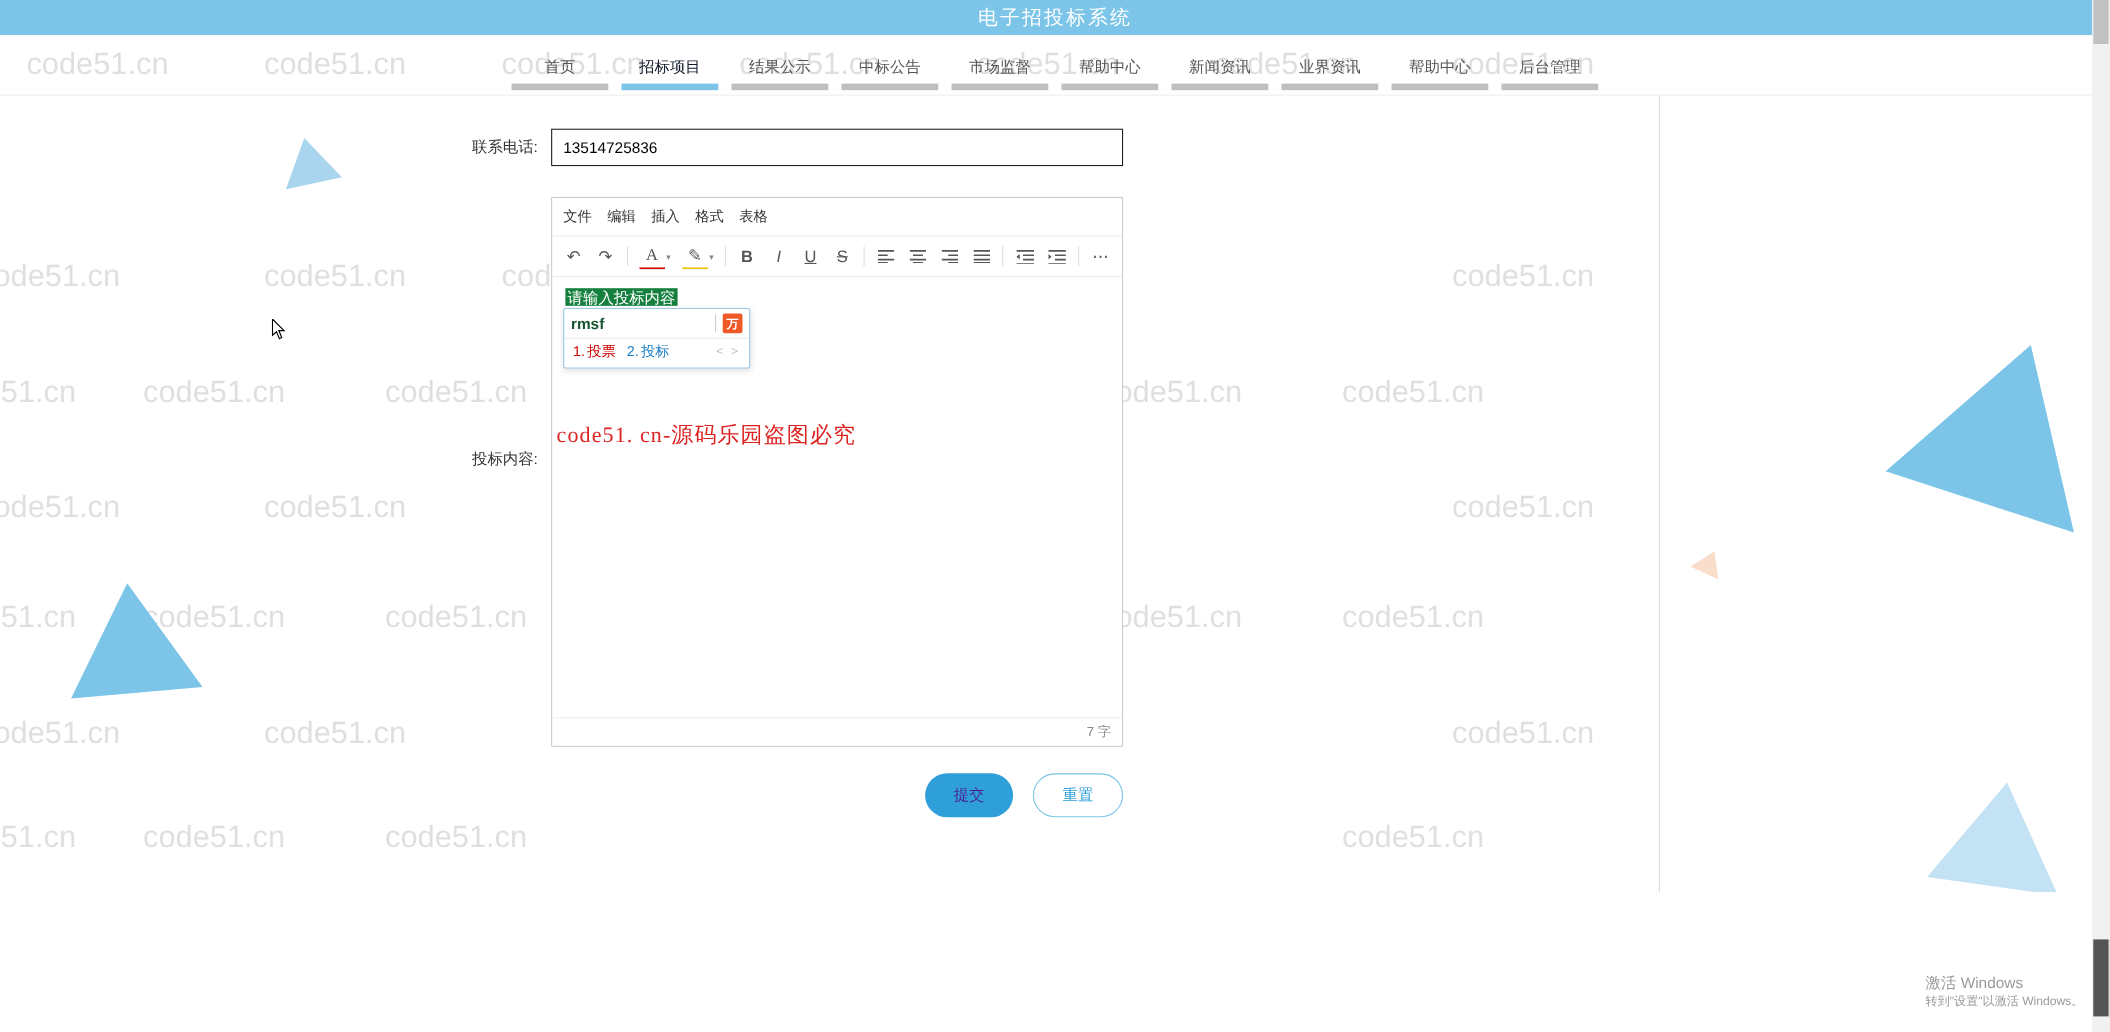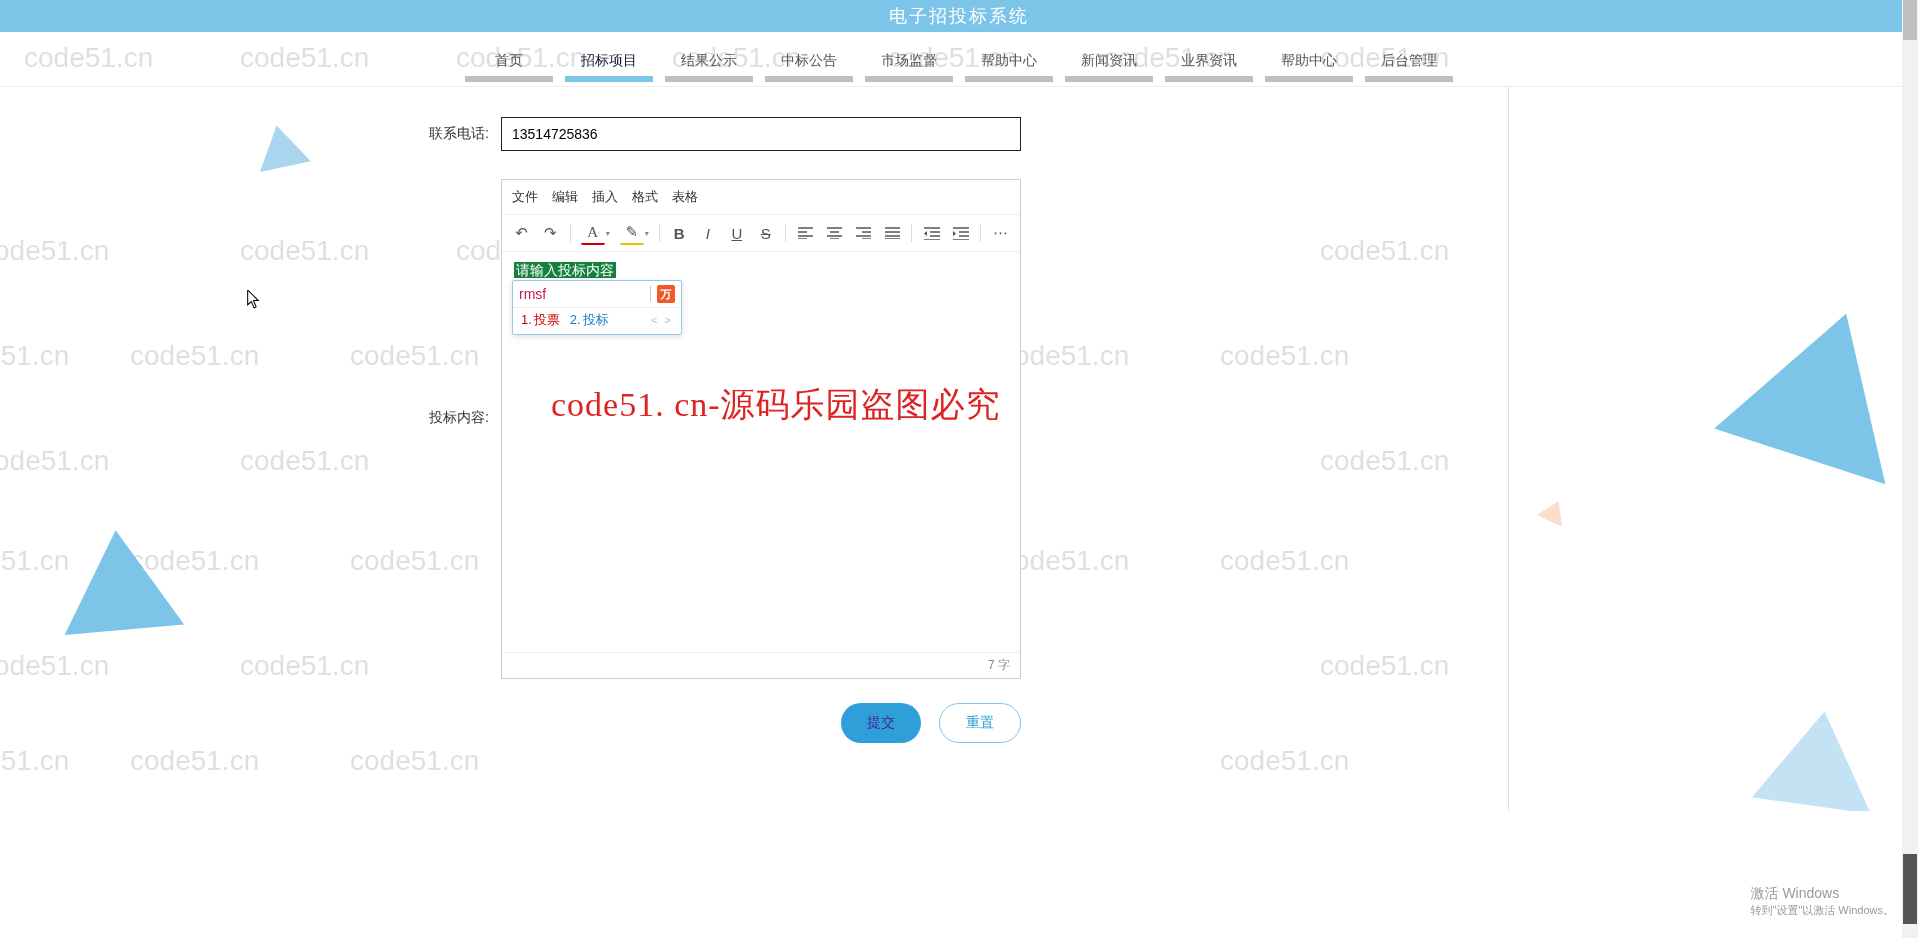--- a/index.html
+++ b/index.html
@@ -38,29 +38,29 @@
 .tb-dd .caret { font-size: 8px; color: #888; margin-left: 1px; }
 .color-bar-red { border-bottom: 2px solid #c00; }
 .color-bar-yellow { border-bottom: 2px solid #e6c200; }
 
 .editor-body { min-height: 400px; padding: 10px 12px; position: relative; font-size: 14px; color: #333; }
 .placeholder-sel { background: #15803d; color: #fff; padding: 0 2px; display: inline; }
 
 
 .ime { position: absolute; top: 28px; left: 10px; width: 170px; border: 1px solid #9cc7e6; border-radius: 2px; background: #fff; box-shadow: 0 2px 6px rgba(0,0,0,0.12); z-index: 5; }
 .ime-top { display: flex; align-items: center; padding: 4px 6px; }
-.ime-input { flex: 1; font-size: 14px; color: #be185d; font-weight: normal; border-right: 1px solid #ccc; padding-right: 0; }
+.ime-input { flex: 1; font-size: 14px; color: #14532d; font-weight: bold; border-right: 1px solid #ccc; padding-right: 0; }
 .ime-logo { width: 18px; height: 18px; background: #f05a28; border-radius: 2px; margin-left: 6px; display:flex; align-items:center; justify-content:center; color:#fff; font-size:11px; font-weight:bold; }
 .ime-cands { display: flex; align-items: center; gap: 10px; padding: 3px 8px 5px; font-size: 13px; border-top: 1px solid #eee; }
 .ime-cand .n { color: #c00; margin-right: 2px; }
 .ime-cand.sel .w { color: #c00; }
 .ime-cand .w { color: #1b7dc1; }
 .ime-arrows { margin-left: auto; color: #bbb; font-size: 11px; letter-spacing: 2px; }
 
-.overlay-text { position: absolute; top: 130px; left: 0; right: 0; text-align: left; padding-left: 4px; color: #d22; font-size: 34px; font-family: "SimSun","宋体",serif; letter-spacing: 1px; margin-left: 45px; }
+.overlay-text { position: absolute; top: 130px; left: 0; right: 0; text-align: left; padding-left: 4px; color: #d22; font-size: 20px; font-family: "SimSun","宋体",serif; letter-spacing: 1px; }
 
 .editor-status { border-top: 1px solid #eee; text-align: right; padding: 4px 10px; font-size: 12px; color: #888; }
 
 
 .btn-row { display: flex; justify-content: flex-end; gap: 18px; width: 612px; margin-top: 24px; }
 .btn { border: none; border-radius: 22px; padding: 10px 26px; font-size: 14px; cursor: pointer; }
 .btn-primary { background: #2e9fd9; color: #4c1d95; }
 .btn-secondary { background: #fff; color: #2e9fd9; border: 1px solid #7cc5e8; }
 
 

